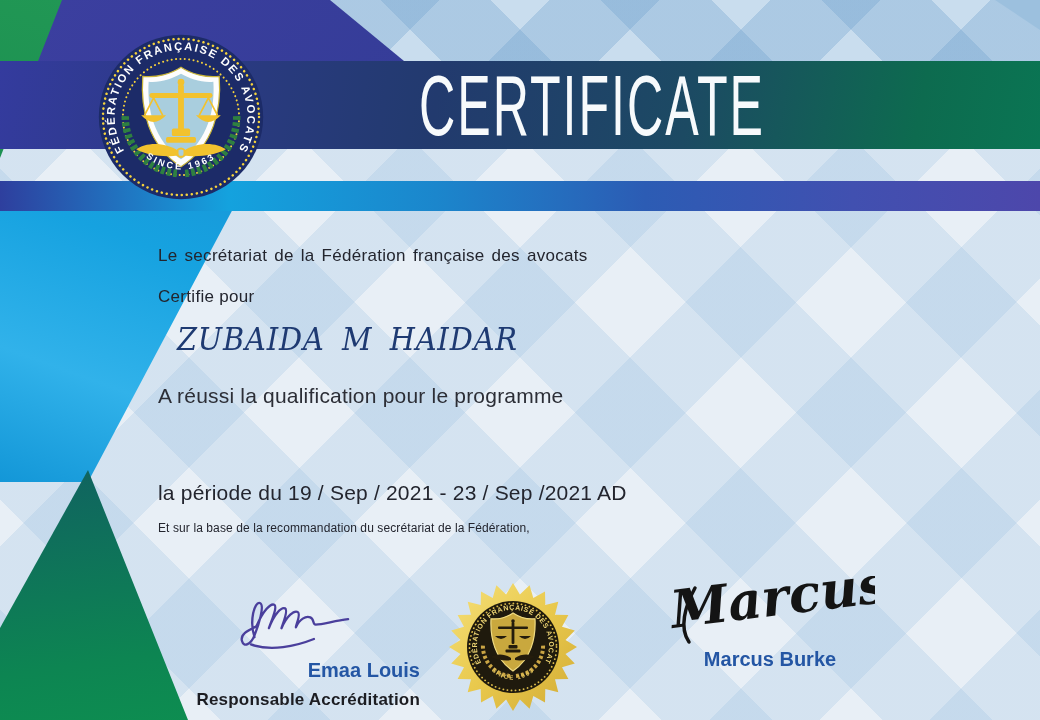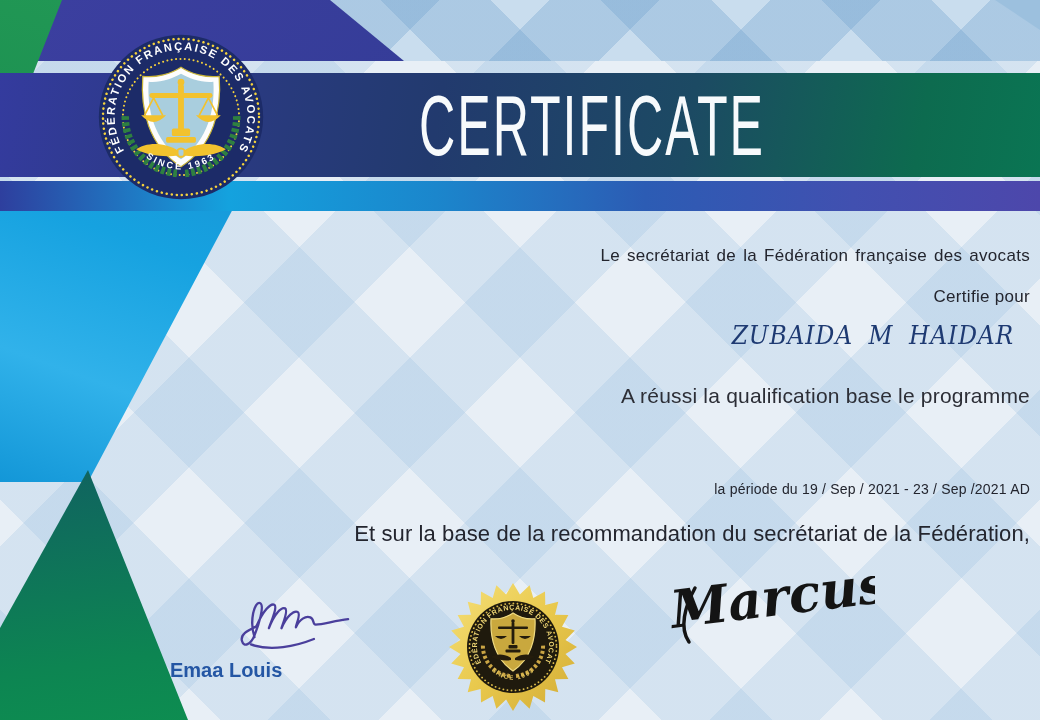--- a/index.html
+++ b/index.html
@@ -40,49 +40,48 @@
   .shape-navygreen{
     clip-path:polygon(88px 470px,188px 720px,0 720px,0 628px);
     background:linear-gradient(172deg,#20307a 0%,#1a3d72 22%,#106360 55%,#0d8552 78%,#0e9a4e 100%);
   }
   .shape-corner-green{
     clip-path:polygon(0 0,62px 0,0 158px);
     background:linear-gradient(200deg,#2ba45c 0%,#0c7c45 100%);
   }
   
   .banner{
-    position:absolute;left:0;top:61px;width:1040px;height:104px;
+    position:absolute;left:0;top:61px;width:1040px;height:88px;
     background:linear-gradient(100deg,#343b9e 0%,#2c3a86 18%,#223a6e 42%,#1c4a63 66%,#0d6b4f 88%,#0a7553 100%);
-    margin-top:12px;
   }
   .banner-title{
     position:absolute;left:50%;top:50%;
     transform:translate(calc(-50% + 72px),-50%) scale(.66,1.12);
     color:#f7fafc;font-size:76px;font-weight:400;letter-spacing:3px;white-space:nowrap;
   }
   .stripe{
     position:absolute;left:0;top:181px;width:1040px;height:30px;
     background:linear-gradient(90deg,#2e3f9e 0%,#14a2de 22%,#1b86cc 42%,#2c5cb4 62%,#4150b0 82%,#4d47ab 100%);
   }
   
   .seal-blue{position:absolute;left:98px;top:34px;width:166px;height:166px;}
   .seal-gold{position:absolute;left:448px;top:582px;width:130px;height:130px;}
   
-  .line{position:absolute;left:158px;right:10px;text-align:right;color:#23252e;white-space:nowrap;}
+  .line{position:absolute;left:158px;right:10px;text-align:left;color:#23252e;white-space:nowrap;}
   .l-intro{top:246px;font-size:17px;letter-spacing:.3px;word-spacing:2px;}
   .l-certify{top:287px;font-size:17px;letter-spacing:.3px;}
-  .l-name{top:320px;font-size:26px;color:#1e3a72;font-family:"DejaVu Serif",serif;font-style:italic;letter-spacing:1px;}
+  .l-name{top:320px;font-size:32px;color:#1e3a72;font-family:"DejaVu Serif",serif;font-style:italic;letter-spacing:1px;}
   .l-name span{display:inline-block;transform:scale(.9,1);word-spacing:8px;}
   .l-qual{top:384px;font-size:21px;color:#2c2e36;letter-spacing:.2px;}
   .l-prog{top:430px;font-size:27px;color:#15427c;font-weight:bold;font-style:italic;}
   .l-prog span{display:inline-block;transform:scale(.84,1);letter-spacing:.5px;}
-  .l-period{top:481px;font-size:14px;letter-spacing:.2px;}
-  .l-recom{top:521px;font-size:22px;letter-spacing:.1px;}
+  .l-period{top:481px;font-size:21px;letter-spacing:.2px;}
+  .l-recom{top:521px;font-size:12px;letter-spacing:.1px;}
   
-  .sig-left{position:absolute;left:170px;top:585px;width:250px;text-align:left;}
+  .sig-left{position:absolute;left:170px;top:585px;width:250px;text-align:right;}
   .sig-right{position:absolute;left:630px;top:576px;width:280px;text-align:center;}
   .sig-auto{display:block;margin:0 auto;}
   .sig-name{font-size:20px;font-weight:bold;color:#2456a4;margin-top:2px;}
   .sig-title{font-size:17px;font-weight:bold;color:#1c1d22;margin-top:8px;letter-spacing:.2px;}
 </style>
 </head>
 <body>
 
 <div class="cert">
 
@@ -127,32 +126,33 @@
       <circle cx="100" cy="143" r="5" fill="none" stroke="#f2c22e" stroke-width="2.5"></circle>
     </g>
     <text font-size="11" font-weight="bold" fill="#ffffff" letter-spacing="3">
       <textPath href="#arc-bot-blue" startOffset="50%" text-anchor="middle">SINCE 1963</textPath>
     </text>
   </svg>
 
   <div class="line l-intro">Le secrétariat de la Fédération française des avocats</div>
   <div class="line l-certify">Certifie pour</div>
   <div class="line l-name"><span>ZUBAIDA M HAIDAR</span></div>
-  <div class="line l-qual">A réussi la qualification base le programme</div>
+  <div class="line l-qual">A réussi la qualification pour le programme</div>
   <div class="line l-period">la période du 19 / Sep / 2021  - 23 / Sep /2021 AD</div>
   <div class="line l-recom">Et sur la base de la recommandation du secrétariat de la Fédération,</div>
 
   <div class="sig-left">
     <svg class="sig-auto" width="150" height="72" viewBox="0 0 150 80">
       <g fill="none" stroke="#4a3f9c" stroke-width="2.6" stroke-linecap="round" stroke-linejoin="round">
         <path d="M30,58 C24,40 30,18 36,20 C42,22 34,46 30,56 C26,66 18,70 16,62 C14,54 24,50 32,46 C40,28 48,20 52,22 C56,24 48,42 46,48 C52,32 60,24 64,26 C68,28 61,44 60,48 C66,34 74,28 78,30 C82,32 76,44 76,47 C80,38 87,34 92,36 C97,38 94,44 98,44 C106,44 118,40 134,38"></path>
         <path d="M26,66 C48,74 76,68 96,60"></path>
       </g>
     </svg>
     <div class="sig-name">Emaa Louis</div>
+    <div class="sig-title">Responsable Accréditation</div>
   </div>
 
   <svg class="seal-gold" viewBox="0 0 130 130">
     <defs>
       <linearGradient id="goldGrad" x1="0" y1="0" x2="1" y2="1">
         <stop offset="0" stop-color="#f5e07a"></stop>
         <stop offset="0.5" stop-color="#e9c94d"></stop>
         <stop offset="1" stop-color="#d2ab35"></stop>
       </linearGradient>
     </defs>
@@ -181,15 +181,16 @@
     <text font-size="6" font-weight="bold" fill="#e3c45c" letter-spacing="1.4">
       <textPath href="#arc-bot-gold" startOffset="50%" text-anchor="middle">SINCE 1963</textPath>
     </text>
   </svg>
 
   <div class="sig-right">
     <svg class="sig-auto" width="210" height="70" viewBox="0 0 210 70">
       <text x="8" y="52" font-size="52" font-family="DejaVu Serif, serif" font-style="italic" font-weight="bold" fill="#141414" transform="rotate(-7 8 52)">Marcus</text>
       <path d="M30,12 C20,30 14,52 24,66" fill="none" stroke="#141414" stroke-width="3.5" stroke-linecap="round"></path>
     </svg>
+    <div class="sig-name">Marcus Burke</div>
   </div>
 
 </div>
 
 </body></html>

